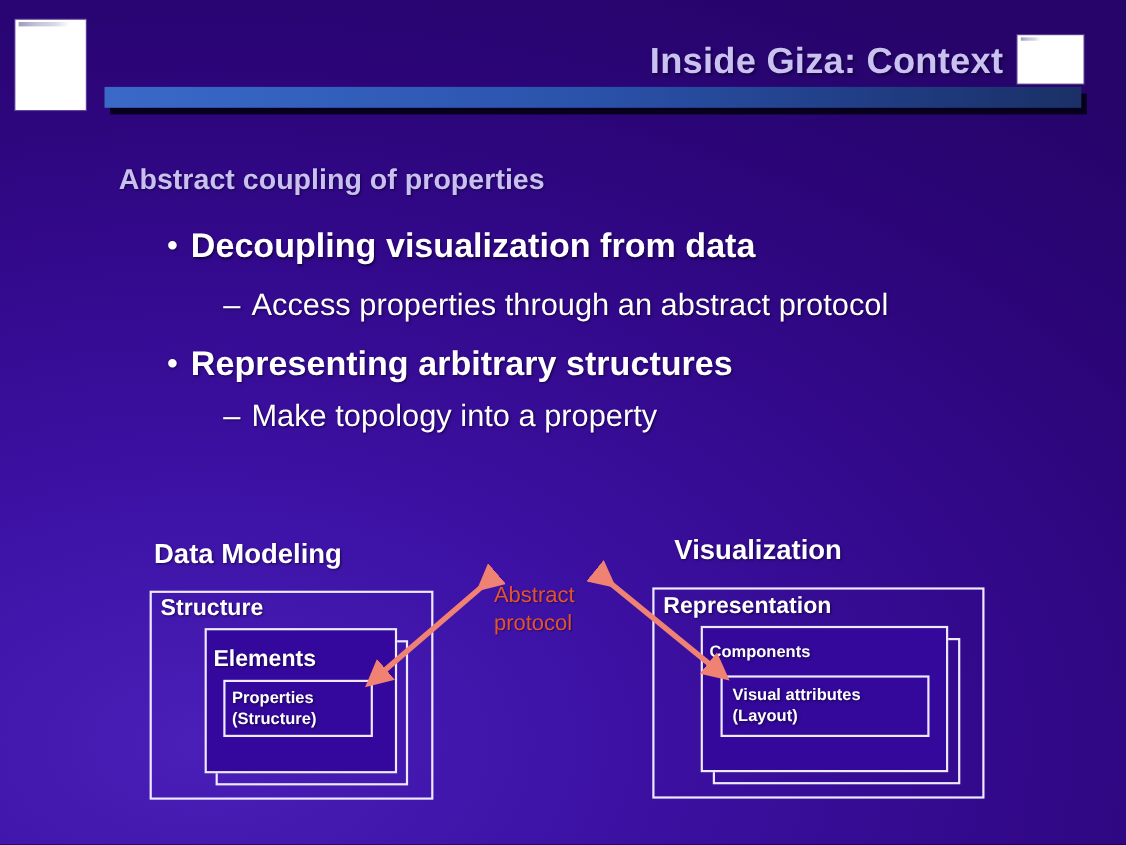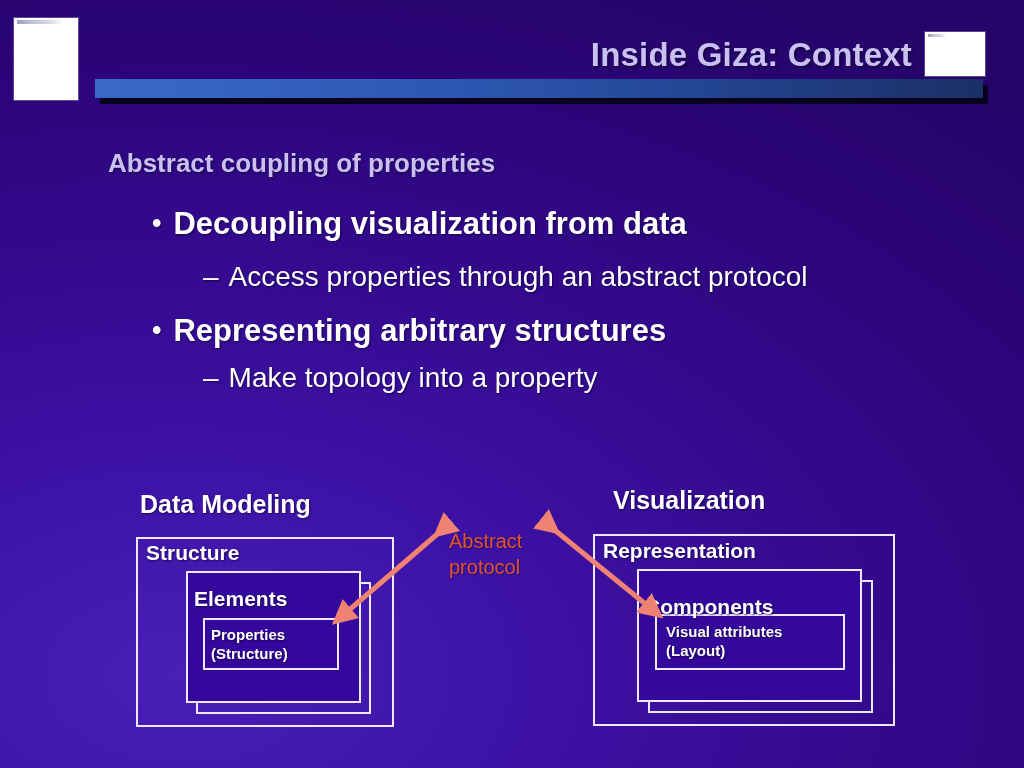--- a/index.html
+++ b/index.html
@@ -129,21 +129,21 @@
   #label-structure { left: 146px; top: 541px; font-size: 21px; }
   #label-elements  { left: 194px; top: 587px; font-size: 21px; }
   #label-properties{ left: 211px; top: 625px; font-size: 15px; line-height: 19px; }
 
   
   #right-outer      { left: 593px; top: 534px; width: 302px; height: 192px; }
   #right-mid-shadow { left: 648px; top: 580px; width: 225px; height: 133px; }
   #right-mid        { left: 637px; top: 569px; width: 225px; height: 133px; }
   #right-inner      { left: 655px; top: 614px; width: 190px; height: 56px; }
   #label-representation { left: 603px; top: 539px; font-size: 21px; }
-  #label-components     { left: 645px; top: 584px; font-size: 21px; margin-top: 11px; }
+  #label-components     { left: 645px; top: 584px; font-size: 15px; }
   #label-visual-attrs   { left: 666px; top: 622px; font-size: 15px; line-height: 19px; }
 
   
   #protocol-label {
     position: absolute;
     left: 449px; top: 500px;
     font-size: 20px;
     color: #e2542a;
     line-height: 26px;
     text-shadow: 1px 1px 1px rgba(15,0,50,.5);

